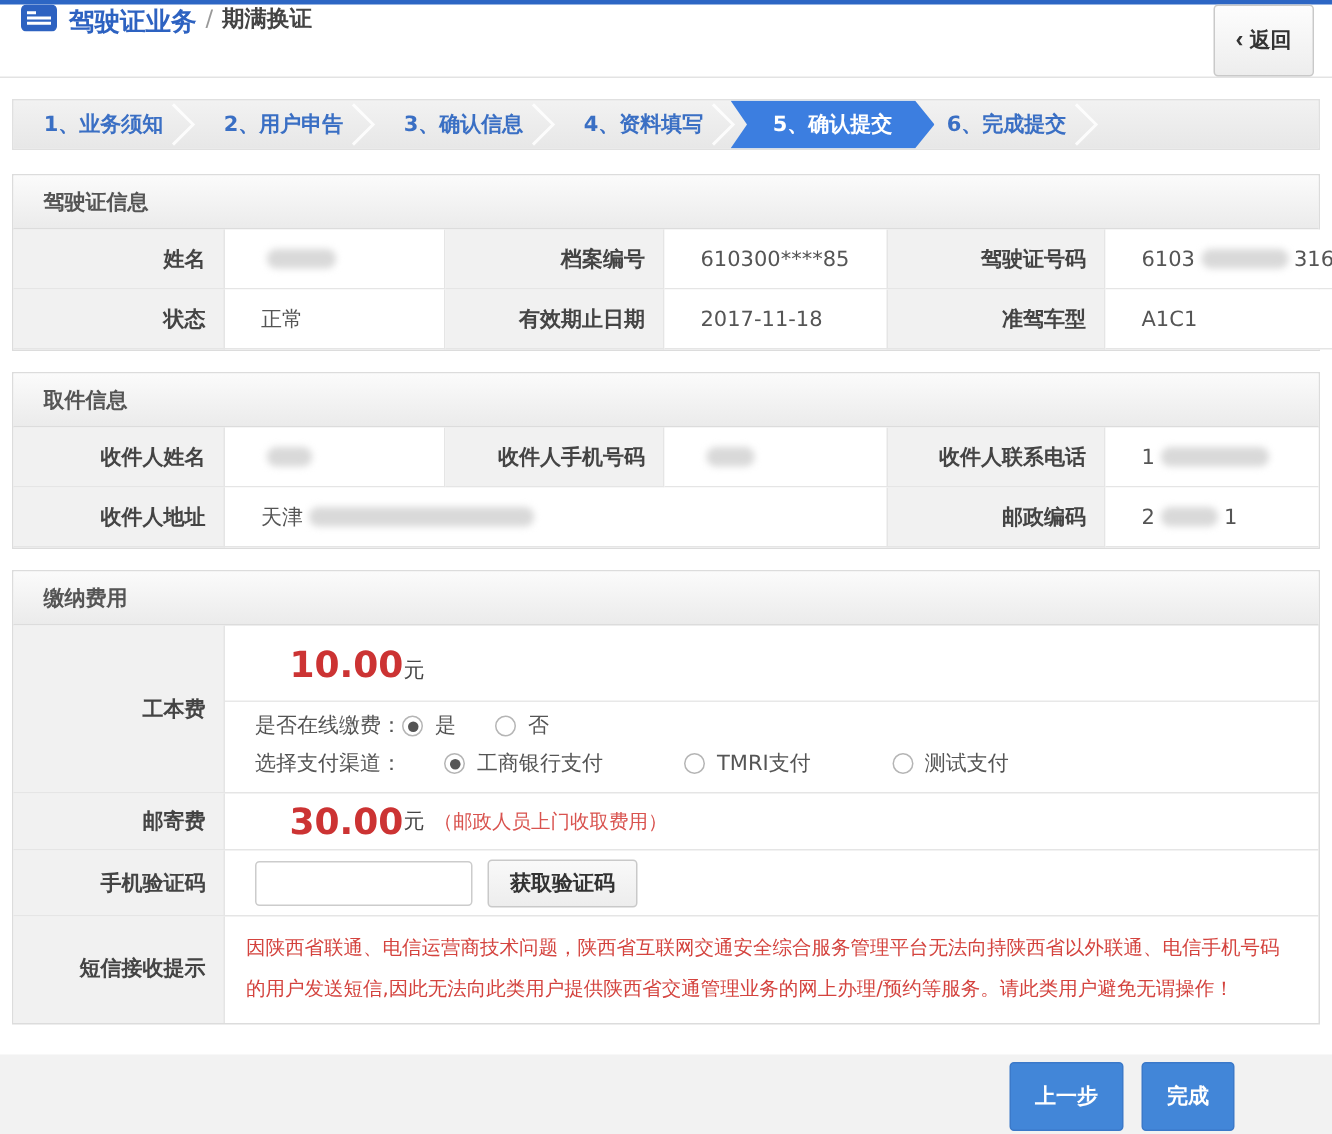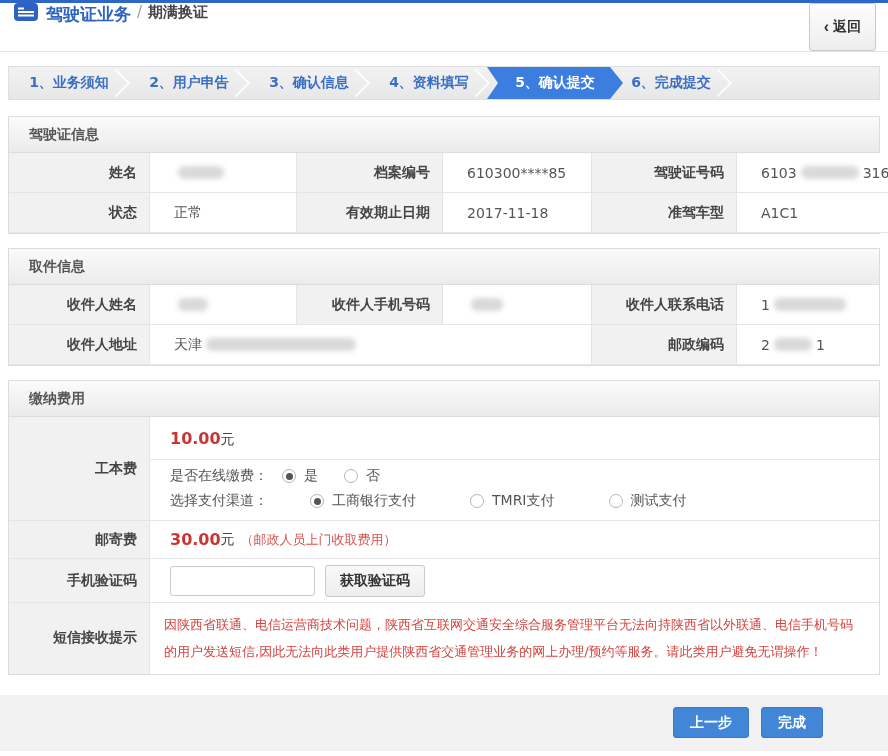--- a/index.html
+++ b/index.html
@@ -88,25 +88,25 @@
   .smudge {
     display:inline-block; height:13px; background:#d9d9d9;
     border-radius:6px; filter:blur(2.5px); vertical-align:middle;
     margin:0 4px;
   }
   
   .fee-block { padding:0; width:100%; }
   .fee-amount-line {
     padding:12px 0 10px 20px; border-bottom:1px solid #e8e8e8;
   }
-  .fee-amount { color:#cc3333; font-weight:bold; font-size:16px; }
+  .fee-amount { color:#cc3333; font-weight:bold; font-size:24px;margin-left:23px; }
   .fee-unit { color:#444; font-size:14px; }
   .radio-line { display:flex; align-items:center; padding:7px 0 0 20px; color:#555; }
   .radio-line:last-child { padding-bottom:10px;gap:28px; }
-  .radio-q { margin-right:14px; }
+  .radio-q { }
   .radio-opt { display:flex; align-items:center; margin-right:26px; cursor:pointer; }
   .radio-circle {
     width:14px; height:14px; border-radius:50%;
     border:1px solid #b5b5b5; background:#fff; margin-right:8px;
     display:inline-flex; align-items:center; justify-content:center; flex:none;
   }
   .radio-circle.checked::before {
     content:""; width:7px; height:7px; border-radius:50%; background:#555;
   }
   .mail-note { color:#d9534f; font-size:13px; margin-left:6px; }
@@ -127,21 +127,21 @@
   }
   
   .footer-band {
     margin-top:20px; height:56px; background:#f2f2f2;
     display:flex; align-items:center; justify-content:flex-end;
     padding-right:65px; gap:12px;
   }
   .blue-btn {
     background:#4286d8; color:#fff; border:1px solid #3b79c9;
     border-radius:3px; font-size:14px; font-weight:bold;
-    height:31px; padding:0 16px; cursor:pointer;
+    height:46px; padding:0 16px; cursor:pointer;
   }
 </style>
 </head>
 <body>
 
 <div class="topbar">
   <svg class="doc-icon" viewBox="0 0 24 18">
     <rect x="0.5" y="0.5" width="23" height="17" rx="3" fill="#2d62c1" stroke="#2d62c1"></rect>
     <rect x="4" y="4.5" width="6" height="2" fill="#fff"></rect>
     <rect x="4" y="8" width="16" height="2" fill="#fff"></rect>

